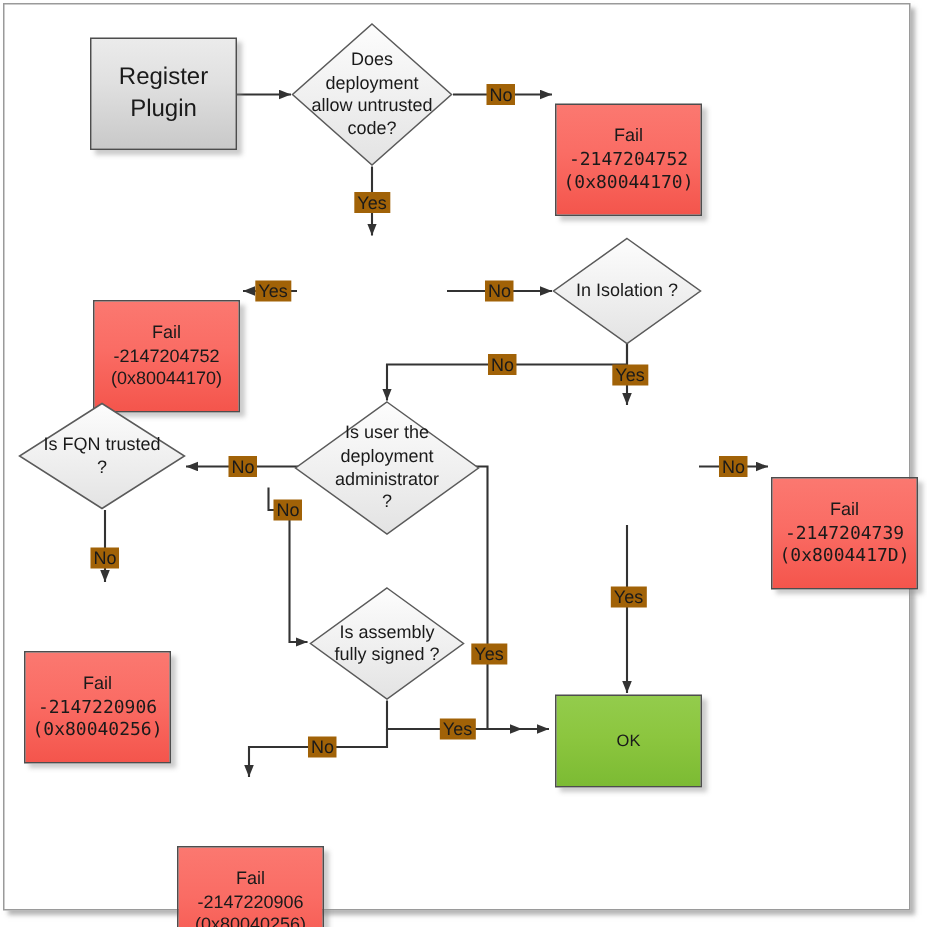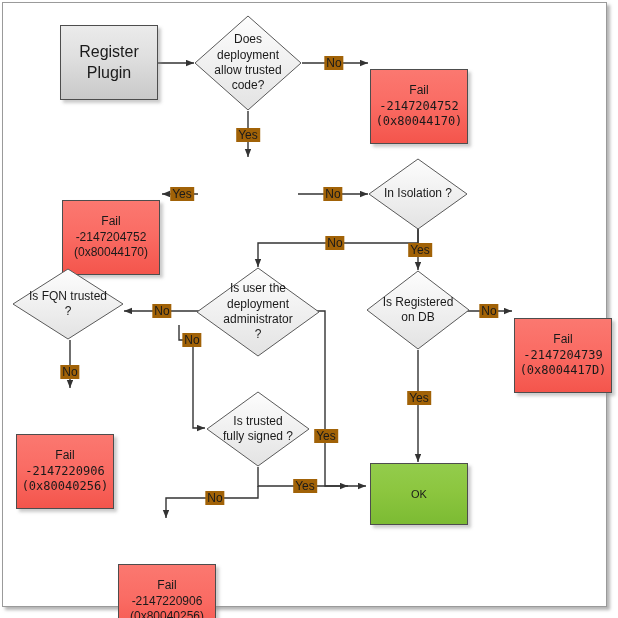--- a/index.html
+++ b/index.html
@@ -135,21 +135,21 @@
           <stop offset="0%" stop-color="#fdfdfd"></stop>
               <stop offset="100%" stop-color="#e3e3e3"></stop>
         </linearGradient>
           </defs>
         <polygon points="54,1 107,48 54,95 1,48" fill="url(#dg1)" stroke="#5a5a5a" stroke-width="1"></polygon>
       </svg>
       <div class="dlabel">
         <div>
           <div>Does</div>
           <div>deployment</div>
-          <div>allow trusted</div>
+          <div>allow untrusted</div>
           <div>code?</div>
         </div>
       </div>
     </div>
 
     <div class="node rect red mono" style="left:370px;top:25px;width:98px;height:75px;">
       <div>
         <div class="ttl">Fail</div>
         <div>-2147204752</div>
         <div>(0x80044170)</div>
@@ -211,37 +211,20 @@
         <polygon points="56,1 111,36 56,71 1,36" fill="url(#dg5)" stroke="#5a5a5a" stroke-width="1"></polygon>
       </svg>
       <div class="dlabel">
         <div>
           <div>Is FQN trusted</div>
           <div>?</div>
         </div>
       </div>
     </div>
 
-    <div class="node diamond" style="left:366px;top:270px;width:104px;height:80px;">
-      <svg width="104" height="80" viewBox="0 0 104 80">
-        <defs>
-            <linearGradient id="dg6" x1="0" y1="0" x2="0" y2="1">
-          <stop offset="0%" stop-color="#fdfdfd"></stop>
-              <stop offset="100%" stop-color="#e3e3e3"></stop>
-        </linearGradient>
-          </defs>
-        <polygon points="52,1 103,40 52,79 1,40" fill="url(#dg6)" stroke="#5a5a5a" stroke-width="1"></polygon>
-      </svg>
-      <div class="dlabel">
-        <div>
-          <div>Is Registered</div>
-          <div>on DB</div>
-        </div>
-      </div>
-    </div>
 
     <div class="node rect red mono" style="left:514px;top:274px;width:98px;height:75px;">
       <div>
         <div class="ttl">Fail</div>
         <div>-2147204739</div>
         <div>(0x8004417D)</div>
       </div>
     </div>
 
     <div class="node rect red mono" style="left:16px;top:390px;width:98px;height:75px;">
@@ -257,21 +240,21 @@
         <defs>
             <linearGradient id="dg7" x1="0" y1="0" x2="0" y2="1">
           <stop offset="0%" stop-color="#fdfdfd"></stop>
               <stop offset="100%" stop-color="#e3e3e3"></stop>
         </linearGradient>
           </defs>
         <polygon points="52,1 103,38 52,75 1,38" fill="url(#dg7)" stroke="#5a5a5a" stroke-width="1"></polygon>
       </svg>
       <div class="dlabel">
         <div>
-          <div>Is trusted</div>
+          <div>Is assembly</div>
           <div>fully signed ?</div>
         </div>
       </div>
     </div>
 
     <div class="node rect red" style="left:118px;top:520px;width:98px;height:75px;">
       <div>
         <div>Fail</div>
         <div>-2147220906</div>
         <div>(0x80040256)</div>

